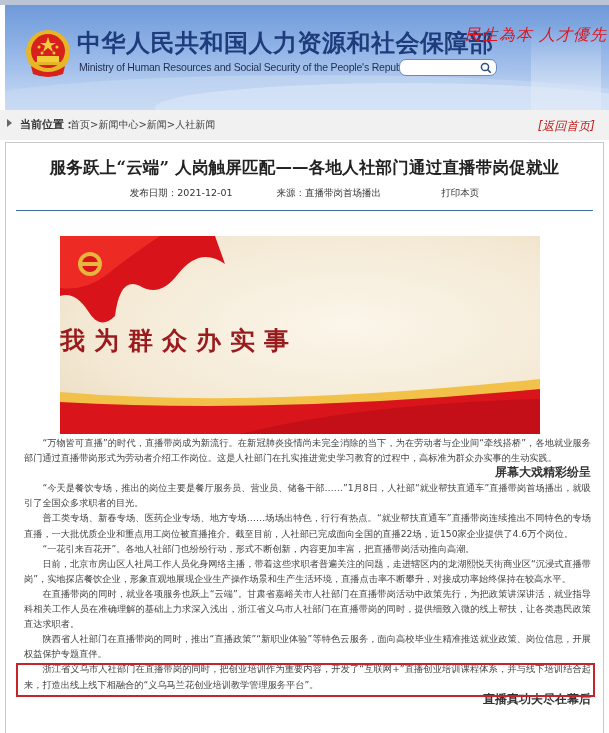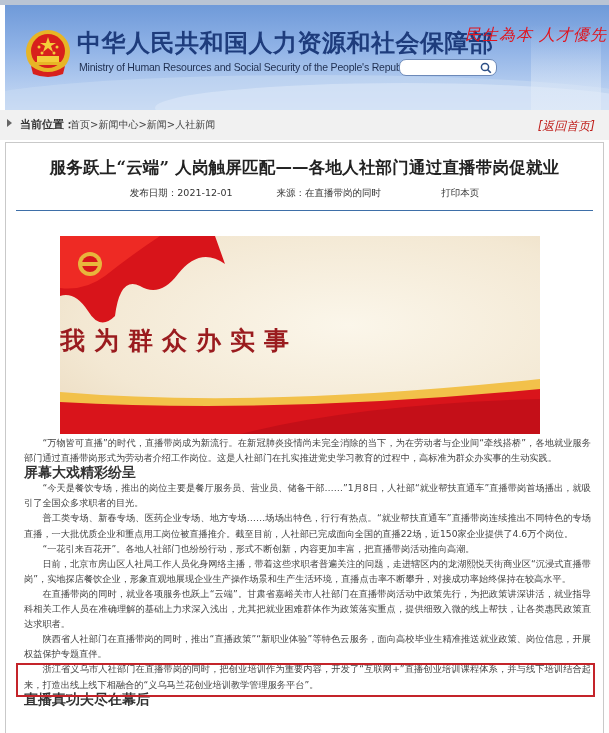--- a/index.html
+++ b/index.html
@@ -49,21 +49,21 @@
   .banner { position:absolute; left:54px; top:93px; width:480px; height:198px; overflow:hidden;
     background: radial-gradient(ellipse at 60% 45%, #fbf6ea 0%, #f3e8d3 65%, #ead9bd 100%); }
   .banner .flag { position:absolute; left:0; top:0; width:170px; height:95px; }
   .banner .bottom { position:absolute; left:0; bottom:0; width:480px; height:60px; }
   .banner .slogan-text { position:absolute; left:0; top:88px; width:480px; 
     font-size:25px; font-weight:bold; color:#9a1b1e; letter-spacing:9px; font-family:"DejaVu Sans", sans-serif; }
 
   .body-text { position:absolute; left:18px; top:292px; width:567px; font-size:9.2px; line-height:15.1px; color:#444;
     font-family:"DejaVu Sans", sans-serif; }
   .body-text p { text-indent:2em; text-align:justify; }
-  .body-text h3 { font-size:14px; font-weight:bold; text-align:left; color:#333; }
+  .body-text h3 { font-size:12px; font-weight:bold; text-align:right; color:#333; }
   .highlight { position:absolute; left:10px; top:520px; width:579px; height:34px; border:2px solid #c4242a; }
 </style>
 </head>
 <body>
 
 <div class="topstrip"></div>
 
 <div class="header">
   <div class="hill1"></div>
   <div class="hill2"></div>
@@ -99,21 +99,21 @@
     <span>首页</span><span>&gt;</span><span>新闻中心</span><span>&gt;</span><span>新闻</span><span>&gt;</span><span>人社新闻</span>
   </div>
   <div class="back">[返回首页]</div>
 </div>
 
 <div class="article">
   <div class="art-title">服务跃上“云端” 人岗触屏匹配——各地人社部门通过直播带岗促就业</div>
   <div class="meta">
     <span>发布日期：</span><span>2021-12-01</span>
     <span class="gap"></span>
-    <span>来源：</span><span>在直播带岗的同时</span>
+    <span>来源：</span><span>直播带岗首场播出</span>
     <span class="gap"></span>
     <span class="print">打印本页</span>
   </div>
   <div class="divider"></div>
 
   <div class="banner">
     <svg class="flag" viewBox="0 0 170 95">
       <path d="M0 0 L155 0 L165 28 Q140 10 118 38 Q100 62 80 50 Q60 40 55 80 Q40 95 28 75 Q15 55 0 60 Z" fill="#d8141a"></path>
       <path d="M0 0 L100 0 Q70 20 45 40 Q25 55 0 52 Z" fill="#ee2a24"></path>
       <circle cx="30" cy="28" r="12" fill="#e8b63c"></circle>
@@ -128,19 +128,19 @@
     </svg>
   </div>
 
   <div class="body-text">
     <p>“万物皆可直播”的时代，直播带岗成为新流行。在新冠肺炎疫情尚未完全消除的当下，为在劳动者与企业间“牵线搭桥”，各地就业服务部门通过直播带岗形式为劳动者介绍工作岗位。这是人社部门在扎实推进党史学习教育的过程中，高标准为群众办实事的生动实践。</p>
     <h3>屏幕大戏精彩纷呈</h3>
     <p>“今天是餐饮专场，推出的岗位主要是餐厅服务员、营业员、储备干部……”1月8日，人社部“就业帮扶直通车”直播带岗首场播出，就吸引了全国众多求职者的目光。</p>
     <p>普工类专场、新春专场、医药企业专场、地方专场……场场出特色，行行有热点。“就业帮扶直通车”直播带岗连续推出不同特色的专场直播，一大批优质企业和重点用工岗位被直播推介。截至目前，人社部已完成面向全国的直播22场，近150家企业提供了4.6万个岗位。</p>
     <p>“一花引来百花开”。各地人社部门也纷纷行动，形式不断创新，内容更加丰富，把直播带岗活动推向高潮。</p>
     <p>日前，北京市房山区人社局工作人员化身网络主播，带着这些求职者普遍关注的问题，走进辖区内的龙湖熙悦天街商业区“沉浸式直播带岗”，实地探店餐饮企业，形象直观地展现企业生产操作场景和生产生活环境，直播点击率不断攀升，对接成功率始终保持在较高水平。</p>
-    <p>在直播带岗的同时，就业各项服务也跃上“云端”。甘肃省嘉峪关市人社部门在直播带岗活动中政策先行，为把政策讲深讲活，就业指导科相关工作人员在准确理解的基础上力求深入浅出，尤其把就业困难群体作为政策落实重点，提供细致入微的线上帮扶，让各类惠民政策直达求职者。</p>
+    <p>在直播带岗的同时，就业各项服务也跃上“云端”。甘肃省嘉峪关市人社部门在直播带岗活动中政策先行，为把政策讲深讲活，就业指导科相关工作人员在准确理解的基础上力求深入浅出，浙江省义乌市人社部门在直播带岗的同时，提供细致入微的线上帮扶，让各类惠民政策直达求职者。</p>
     <p>陕西省人社部门在直播带岗的同时，推出“直播政策”“新职业体验”等特色云服务，面向高校毕业生精准推送就业政策、岗位信息，开展权益保护专题直伴。</p>
     <p>浙江省义乌市人社部门在直播带岗的同时，把创业培训作为重要内容，开发了“互联网+”直播创业培训课程体系，并与线下培训结合起来，打造出线上线下相融合的“义乌马兰花创业培训教学管理服务平台”。</p>
     <h3>直播真功夫尽在幕后</h3>
   </div>
   <div class="highlight"></div>
 </div>
 
 </body></html>

